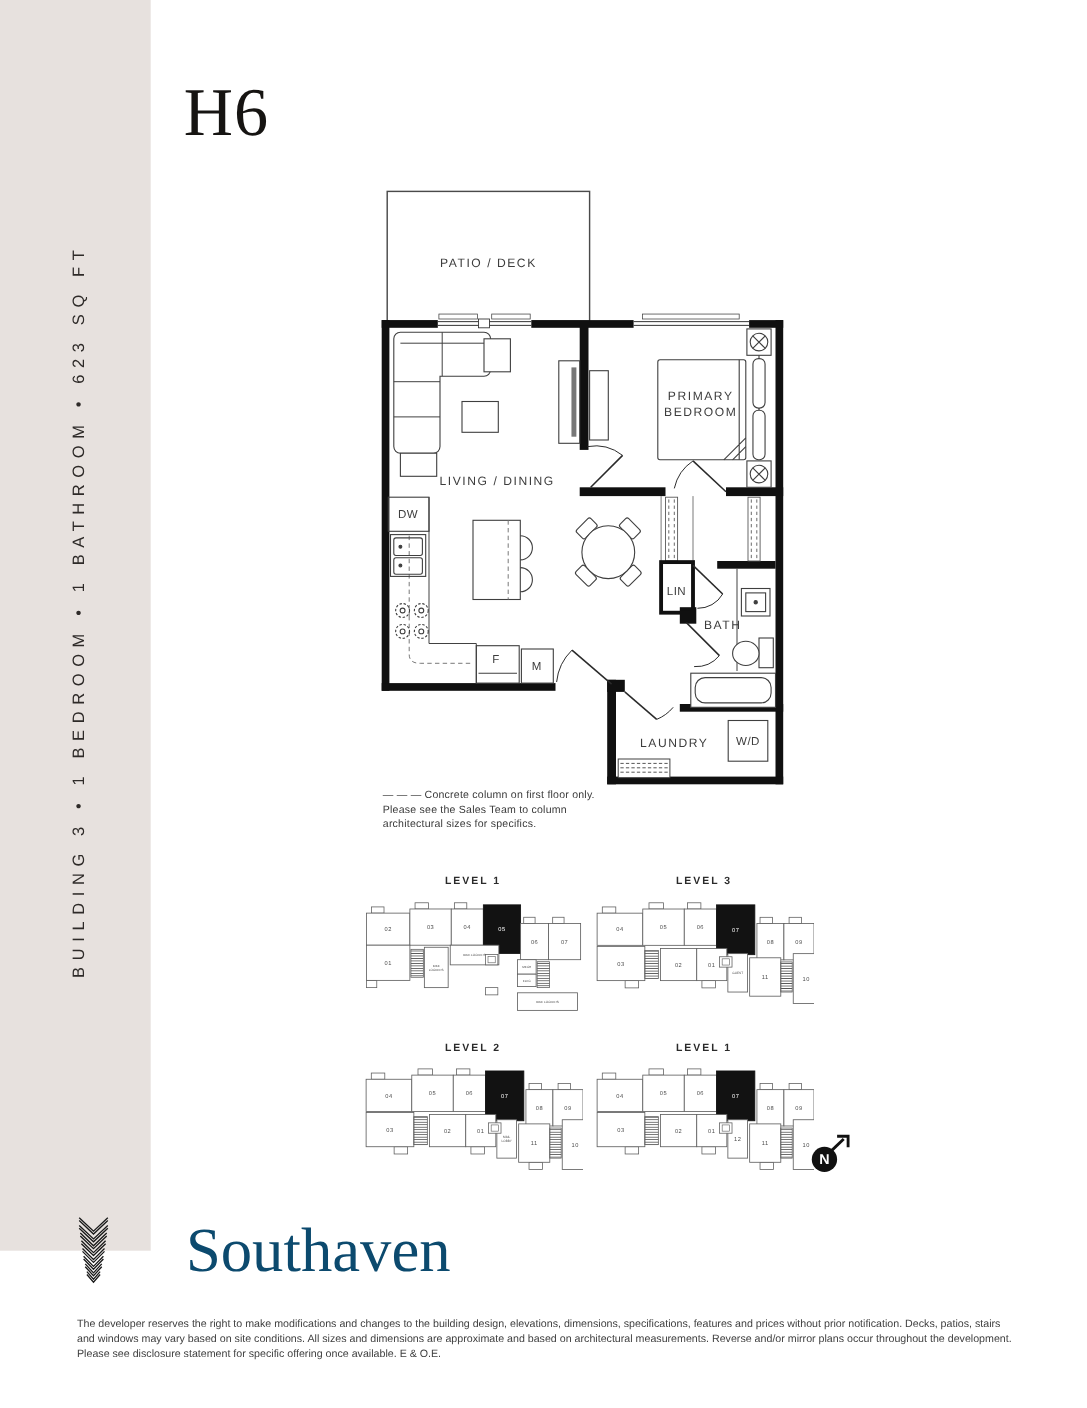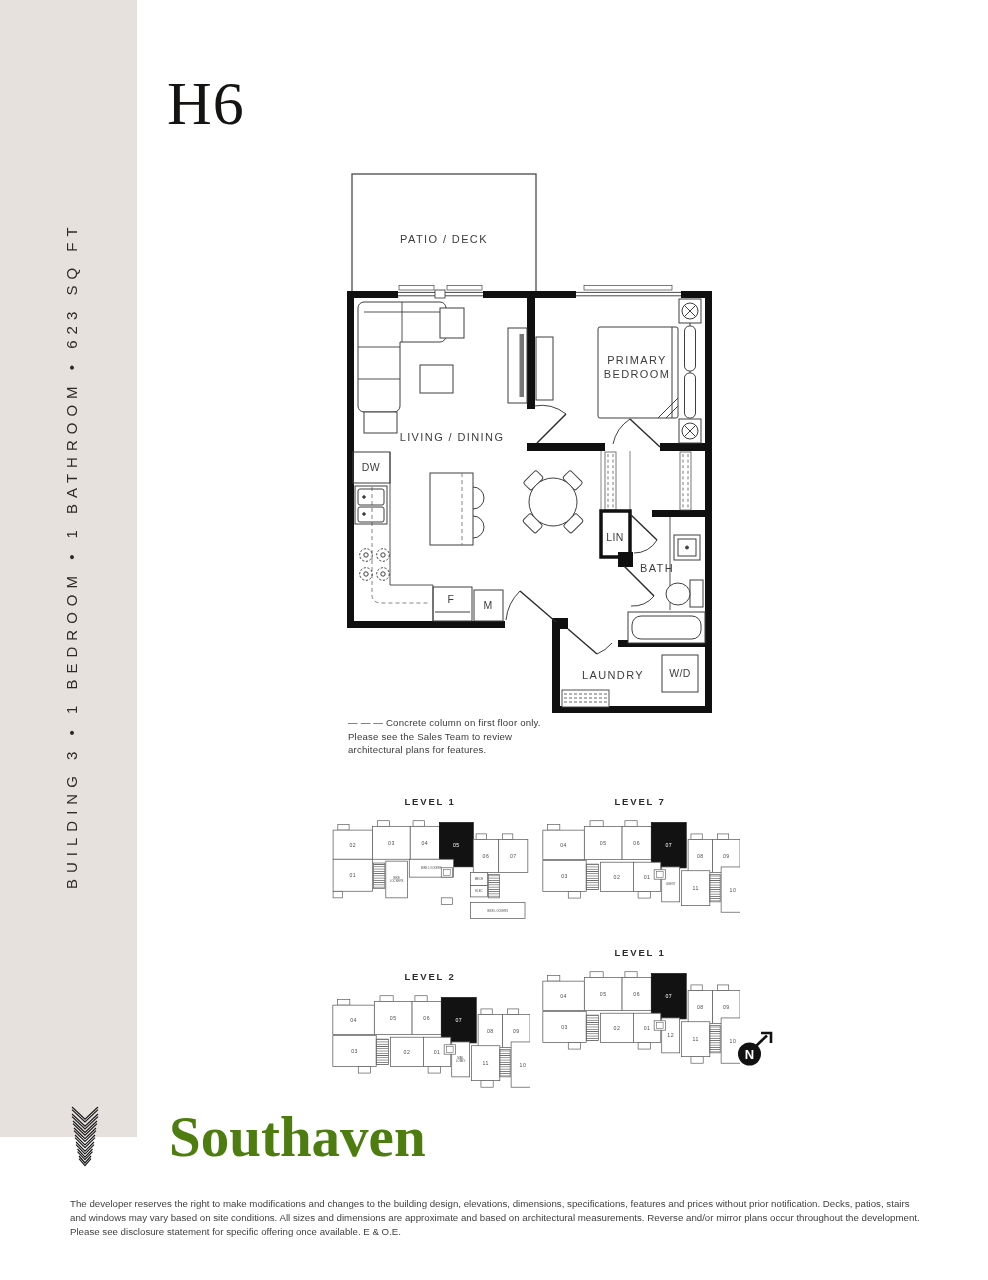--- a/index.html
+++ b/index.html
@@ -20,39 +20,39 @@
     white-space:nowrap;
   }
   
   .plan-code{
     position:absolute;left:167px;top:72px;
     font-family:"Liberation Serif",serif;font-weight:normal;
     font-size:62px;line-height:1;color:#161412;letter-spacing:1px;
   }
   .logo-text{
     position:absolute;left:169px;top:1108px;
-    font-family:"Liberation Serif",serif;font-weight:bold;
-    font-size:57px;line-height:1;color:#4d7c0f;
+    font-family:"Liberation Serif",serif;font-weight:normal;
+    font-size:57px;line-height:1;color:#0c4a6e;
   }
   .logo-mark{position:absolute;left:66px;top:1105px;}
   
   .plan-svg{position:absolute;left:340px;top:162px;}
   .plan-note{
     position:absolute;left:348px;top:716px;width:200px;
     font-size:9.6px;line-height:1.42;color:#3a3a3a;letter-spacing:.2px;
   }
   
   .level{position:absolute;width:200px;}
   .level-title{
     text-align:center;font-size:9.5px;letter-spacing:1.8px;
     color:#2b2b2b;font-weight:bold;margin-bottom:9px;
   }
   .lvl1{left:330px;top:796px;}
   .lvl3{left:540px;top:796px;}
-  .lvl2{left:330px;top:947px;margin-top:24px;}
+  .lvl2{left:330px;top:947px;}
   .lvl4{left:540px;top:947px;}
   
   .compass{position:absolute;left:736px;top:1030px;}
   
   .disclaimer{
     position:absolute;left:70px;top:1197px;width:856px;
     font-size:9.7px;line-height:1.43;color:#3f3f3f;
   }
   svg text{font-family:"Liberation Sans",sans-serif;}
   .room-label{fill:#3d3d3d;font-size:11px;letter-spacing:1.4px;}
@@ -213,22 +213,22 @@
     <text class="small-label" x="488" y="609">M</text>
     <text class="small-label" x="615" y="541">LIN</text>
     <text class="room-label" x="657" y="572">BATH</text>
     <text class="room-label" x="613" y="679">LAUNDRY</text>
     <text class="small-label" x="680" y="677">W/D</text>
   </g>
 </svg>
 
 <div class="plan-note">
   <div>— — — Concrete column on first floor only.</div>
-  <div>Please see the Sales Team to review</div>
-  <div>architectural plans for features.</div>
+  <div>Please see the Sales Team to column</div>
+  <div>architectural sizes for specifics.</div>
 </div>
 
 <div class="level lvl1">
   <div class="level-title">LEVEL 1</div>
   <svg class="mini" width="200" viewBox="0 0 212 118" height="111">
       <defs>
         <pattern id="hatch0" width="4" height="2.4" patternUnits="userSpaceOnUse">
           <path d="M0,1.2 H4" stroke="#555" stroke-width="0.8"></path>
         </pattern>
       </defs>
@@ -264,21 +264,21 @@
       <text x="158" y="81.14" text-anchor="middle" font-size="3" letter-spacing="0" fill="#4c4c4c">ELEC</text>
       <rect x="149" y="92" width="58" height="17" fill="#ffffff" stroke="#5f5f5f" stroke-width="0.8"></rect>
       <text x="178" y="101.64" text-anchor="middle" font-size="3" letter-spacing="0" fill="#4c4c4c">BIKE LOCKERS</text>
       <rect x="46" y="50" width="12" height="27" fill="url(#hatch0)" stroke="#5f5f5f" stroke-width="0.75"></rect>
       <rect x="168" y="62" width="12" height="25" fill="url(#hatch0)" stroke="#5f5f5f" stroke-width="0.75"></rect>
       <rect x="118" y="55" width="12" height="10" fill="#fff" stroke="#5f5f5f" stroke-width="0.75"></rect>
       <rect x="120.5" y="57" width="7" height="6" fill="#fff" stroke="#5f5f5f" stroke-width="0.6"></rect>
     </svg>
 </div>
 <div class="level lvl3">
-  <div class="level-title">LEVEL 7</div>
+  <div class="level-title">LEVEL 3</div>
   <svg class="mini" width="200" viewBox="0 0 212 106" height="100">
       <defs>
         <pattern id="hatch2" width="4" height="2.4" patternUnits="userSpaceOnUse">
           <path d="M0,1.2 H4" stroke="#555" stroke-width="0.8"></path>
         </pattern>
       </defs>
       <rect x="8" y="9" width="13" height="6" fill="#fff" stroke="#5f5f5f" stroke-width="0.75"></rect>
       <rect x="53" y="5" width="14" height="6" fill="#fff" stroke="#5f5f5f" stroke-width="0.75"></rect>
       <rect x="90" y="5" width="13" height="6" fill="#fff" stroke="#5f5f5f" stroke-width="0.75"></rect>
       <rect x="160" y="19" width="12" height="6" fill="#fff" stroke="#5f5f5f" stroke-width="0.75"></rect>

